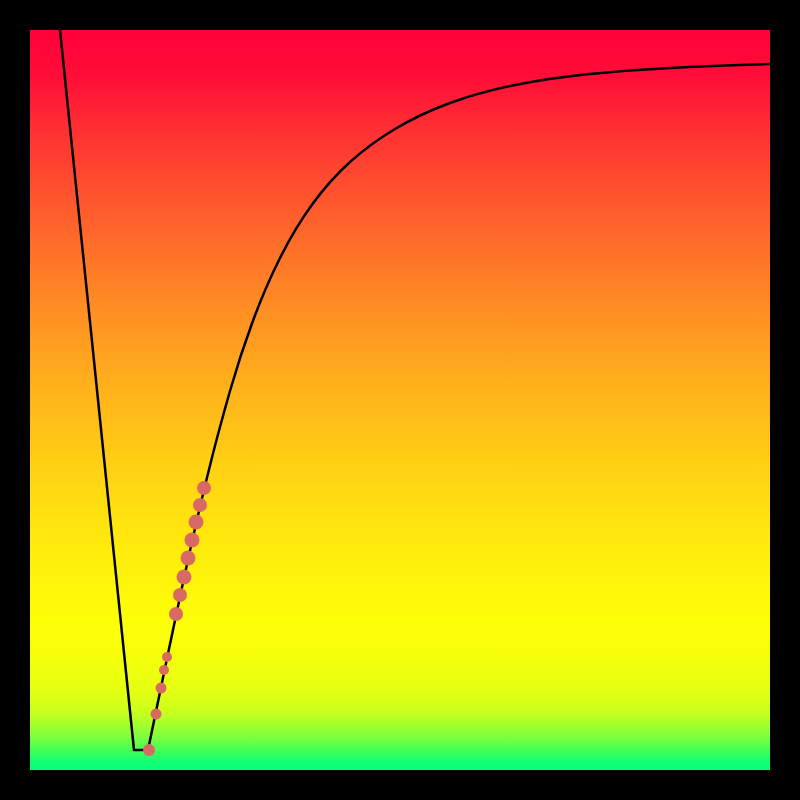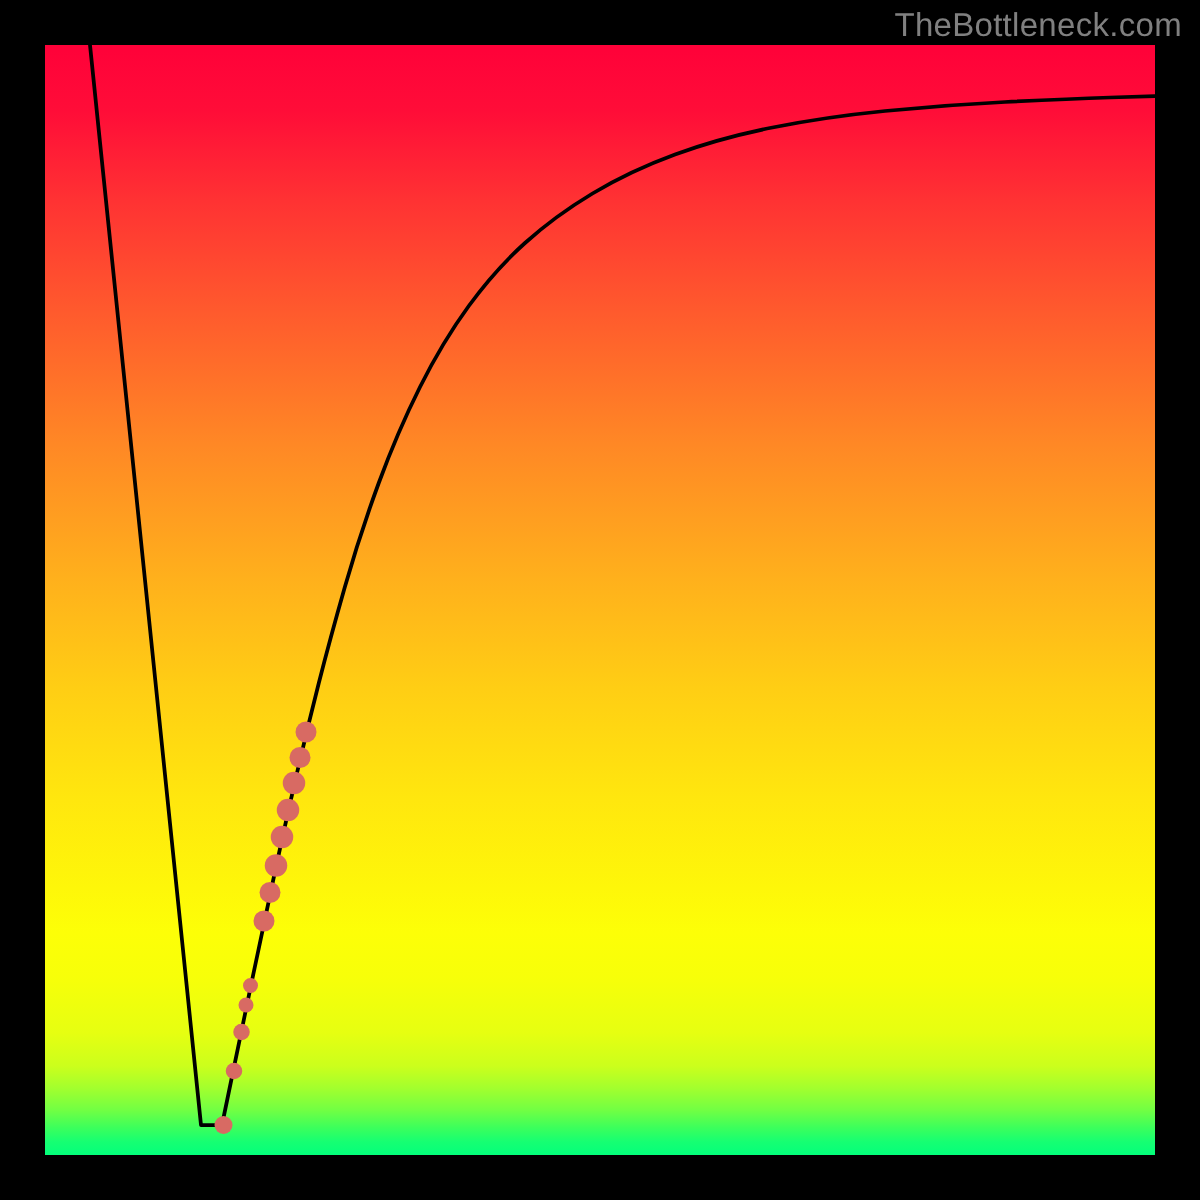--- a/index.html
+++ b/index.html
@@ -62,21 +62,20 @@
   svg.overlay {
     position: absolute;
     left: 0; top: 0;
     width: 100%; height: 100%;
   }
 </style>
 </head>
 <body>
 
 <div class="frame">
-  <div class="watermark">TheBottleneck.com</div>
   <div class="plot">
     <div class="gradient"></div>
     <svg class="overlay" viewBox="0 0 740 740" preserveAspectRatio="none">
       <g id="curve-group">
           <path d="M30 0 L104 720 L118 720 L118 720 Q118 720 124 691 Q130 662 137.5 626 Q145 590 152.5 555 Q160 520 167.5 487.5 Q175 455 182.5 425.5 Q190 396 200 361 Q210 326 222.5 292 Q235 258 250 228 Q265 198 282.5 174 Q300 150 320 132 Q340 114 365 99 Q390 84 420 73 Q450 62 485 55 Q520 48 560 44 Q600 40 640 38 Q680 36 710 35 L740 34" fill="none" stroke="#000" stroke-width="2.5" stroke-linejoin="round" stroke-linecap="round"></path>
         </g>
       <g id="dots-group">
           <circle cx="119" cy="720" r="6" fill="#d86a63"></circle>
           <circle cx="126" cy="684" r="5.5" fill="#d86a63"></circle>
           <circle cx="131" cy="658" r="5.5" fill="#d86a63"></circle>

